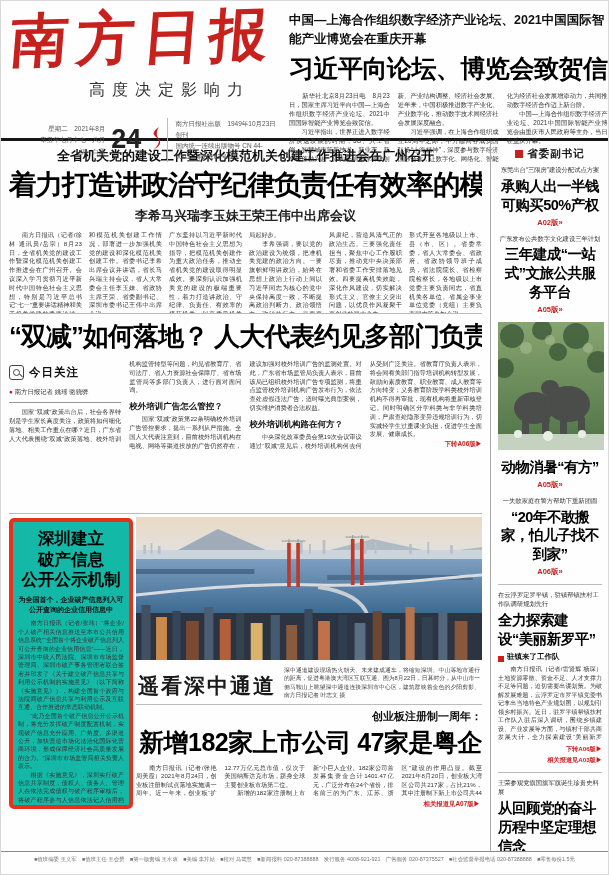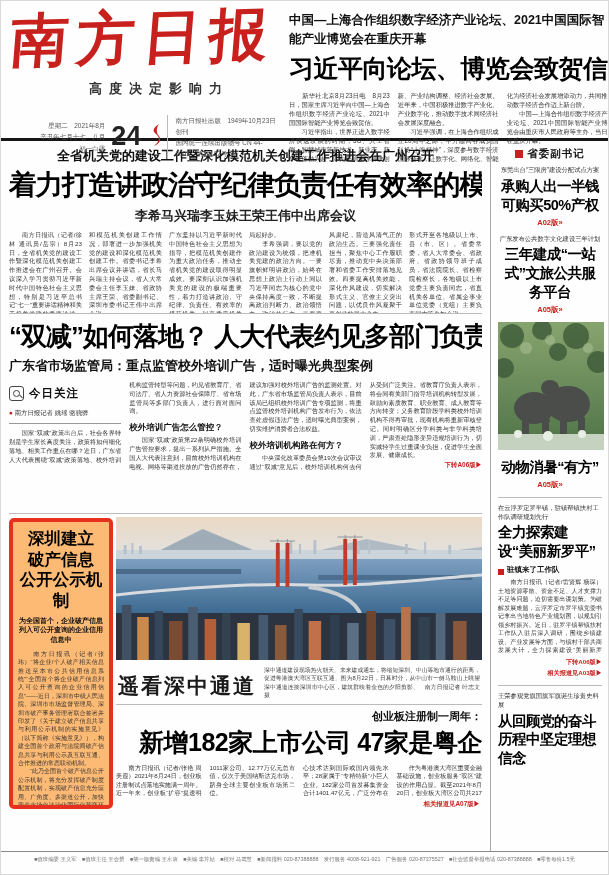--- a/index.html
+++ b/index.html
@@ -14,21 +14,21 @@
 
   
   .header{ height:140px; display:flex; padding:6px 10px 0 10px; border-bottom:3px solid #161616; }
   .masthead{ width:288px; position:relative; }
   .masthead-title{
     font-family:"DejaVu Serif",serif; font-weight:bold; color:#c8201d;
     font-size:58px; line-height:1.05; letter-spacing:8px;
     transform:skewX(-6deg) rotate(-1.5deg); transform-origin:left top;
     margin:4px 0 0 2px; white-space:nowrap;
   }
-  .masthead-tagline{ font-size:13px; letter-spacing:7px; color:#333; font-weight:bold; margin:8px 0 17px 78px; }
+  .masthead-tagline{ font-size:16px; letter-spacing:7px; color:#333; font-weight:normal; margin:8px 0 17px 78px; }
   .dateline{ display:flex; align-items:center; margin:7px 0 0 28px; }
   .dateline-left{ font-size:6.5px; color:#555; line-height:1.7; text-align:right; }
   .daynum{ font-size:27px; font-weight:bold; color:#222; margin:0 4px 0 6px; line-height:1; }
   .flame{ margin:0 5px; }
   .dateline-right{ font-size:6.5px; color:#555; line-height:1.7; border-left:1px solid #bbb; padding-left:7px; }
 
   .lead{ flex:1; padding:4px 0 0 12px; }
   .lead-kicker{ font-size:12.5px; font-weight:bold; color:#111; line-height:1.5; text-align:left; }
   .lead-headline{ font-size:25px; font-weight:bold; color:#000; letter-spacing:-.5px; margin-top:3px; white-space:nowrap; }
   .lead-body{ margin-top:6px; height:84px; overflow:hidden; column-count:3; column-gap:8px;
@@ -60,22 +60,22 @@
   .mag-box::after{ content:""; position:absolute; left:9px; top:9px; width:4px; height:1.3px; background:#444; transform:rotate(45deg); }
   .focus-badge-label{ font-size:11.5px; font-weight:bold; color:#111; letter-spacing:1px; }
   .a2-byline{ font-size:6.4px; color:#333; margin-top:7px; }
   .a2-byline .dot{ color:#c8201d; }
   .a2 h4{ font-size:8.5px; font-weight:bold; color:#111; margin:5px 0 3px 0; }
   .jump-red{ color:#c8201d; font-weight:bold; font-size:6.4px; text-align:right; }
 
   
   .bottom-band{ display:flex; height:297px; padding-top:3px; }
   .sz-box{
-    width:104px; flex:0 0 auto; border:4px solid #e8301e; border-radius:5px;
-    padding:6px 5px 4px 5px; margin:1px 3px 2px 0; overflow:hidden; background:#fdba74;
+    width:124px; flex:0 0 auto; border:4px solid #e8301e; border-radius:5px;
+    padding:6px 5px 4px 5px; margin:1px 3px 2px 0; overflow:hidden; background:#14b8a6;
   }
   .sz-headline{ font-size:16.5px; font-weight:bold; color:#000; line-height:1.25; text-align:center; }
   .sz-subhead{ font-size:7px; font-weight:bold; color:#111; line-height:1.4; margin-top:5px; text-align:center; }
   .sz-body{ margin-top:5px; font-size:6px; line-height:1.4; color:#333; height:186px; overflow:hidden; }
 
   .center-col{ flex:1; display:flex; flex-direction:column; overflow:hidden; }
   .photo-frame{ height:143px; overflow:hidden; }
   .photo-frame svg{ display:block; }
   .caption-row{ display:flex; align-items:flex-end; gap:8px; padding:6px 2px 4px 2px; border-bottom:1px solid #bbb; }
   .caption-title{ font-size:21px; font-weight:bold; color:#1a1a1a; letter-spacing:2px; white-space:nowrap; font-family:"DejaVu Serif",serif; }
@@ -154,21 +154,20 @@
         <div class="a1-headline">着力打造讲政治守纪律负责任有效率的模范机关</div>
         <div class="a1-subhead">李希马兴瑞李玉妹王荣王伟中出席会议</div>
         <div class="a1-body pre just">　　南方日报讯（记者/徐林 通讯员/岳宗）8月23日，全省机关党的建设工作暨深化模范机关创建工作推进会在广州召开。会议深入学习贯彻习近平新时代中国特色社会主义思想，特别是习近平总书记“七一”重要讲话精神和关于机关党建的重要论述，总结近三年全省机关党建和模范机关创建工作情况，部署进一步加强机关党的建设和深化模范机关创建工作。省委书记李希出席会议并讲话，省长马兴瑞主持会议，省人大常委会主任李玉妹、省政协主席王荣、省委副书记、深圳市委书记王伟中出席会议。
 　　李希指出，近年来，广东坚持以习近平新时代中国特色社会主义思想为指导，把模范机关创建作为重大政治任务，推动全省机关党的建设取得明显成效。要深刻认识加强机关党的建设的极端重要性，着力打造讲政治、守纪律、负责任、有效率的模范机关，以高质量机关党建引领保障“十四五”开好局起好步。
 　　李希强调，要以党的政治建设为统领，把准机关党建的政治方向。一要旗帜鲜明讲政治，始终在思想上政治上行动上同以习近平同志为核心的党中央保持高度一致，不断提高政治判断力、政治领悟力、政治执行力。二要严明纪律规矩，驰而不息正风肃纪，营造风清气正的政治生态。三要强化责任担当，聚焦中心工作履职尽责，推动党中央决策部署和省委工作安排落地见效。四要提高机关效能，深化作风建设，切实解决形式主义、官僚主义突出问题，以优良作风凝聚干事创业的强大合力。
 　　会议以电视电话会议形式开至各地级以上市、县（市、区）。省委常委，省人大常委会、省政府、省政协领导班子成员，省法院院长、省检察院检察长，各地级以上市党委主要负责同志，省直机关各单位、省属企事业单位党委（党组）主要负责同志等参加会议。</div>
       </div>
 
       <div class="a2">
         <div class="a2-headline">“双减”如何落地？ 人大代表约见多部门负责人</div>
-        <div class="a2-subhead">广东省市场监管局：重点监管校外培训广告，适时曝光典型案例</div>
         <div class="a2-flow">
           <div class="focus-badge">
             <div class="focus-badge-row">
               <span class="mag-box"></span>
               <span class="focus-badge-label">今日关注</span>
             </div>
             <div class="a2-byline">
               <span class="dot">●</span>
               <span>南方日报记者 姚瑶 骆骁骅</span>
             </div>
@@ -341,20 +340,25 @@
               <circle cx="20" cy="112" r="4"></circle>
                 <circle cx="50" cy="114" r="5"></circle>
                 <circle cx="84" cy="112" r="4"></circle>
             </g>
           </svg>
         </div>
         <div class="sb-headline">动物消暑“有方”</div>
         <div class="sb-ref">A05版»</div>
       </div>
 
+      <div class="sb-item">
+        <div class="sb-kicker">一失散家庭在警方帮助下重新团圆</div>
+        <div class="sb-headline">“20年不敢搬家，怕儿子找不到家”</div>
+        <div class="sb-ref">A06版»</div>
+      </div>
 
       <div class="sb-divider"></div>
 
       <div class="sb-item">
         <div class="sb-kicker sb-kicker-left">在云浮罗定罗平镇，驻镇帮镇扶村工作队调研规划先行</div>
         <div class="sb-headline sb-headline-left">全力探索建设“美丽新罗平”</div>
         <div class="sb-tag-row">
           <span class="sb-tag-square"></span>
           <span class="sb-tag-label">驻镇来了工作队</span>
         </div>

